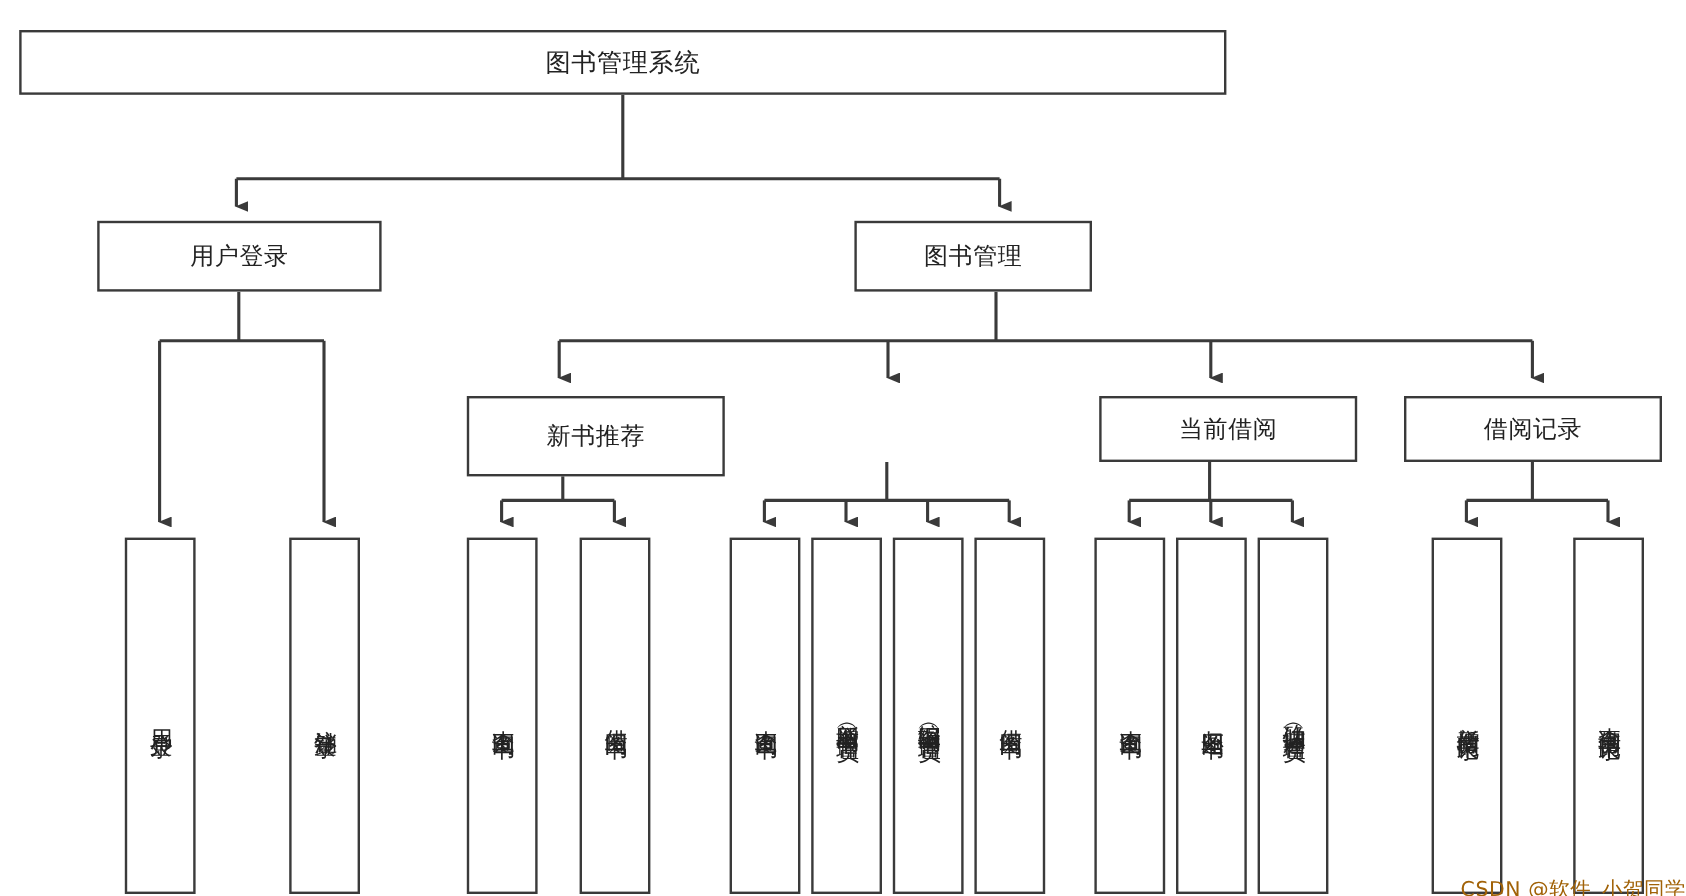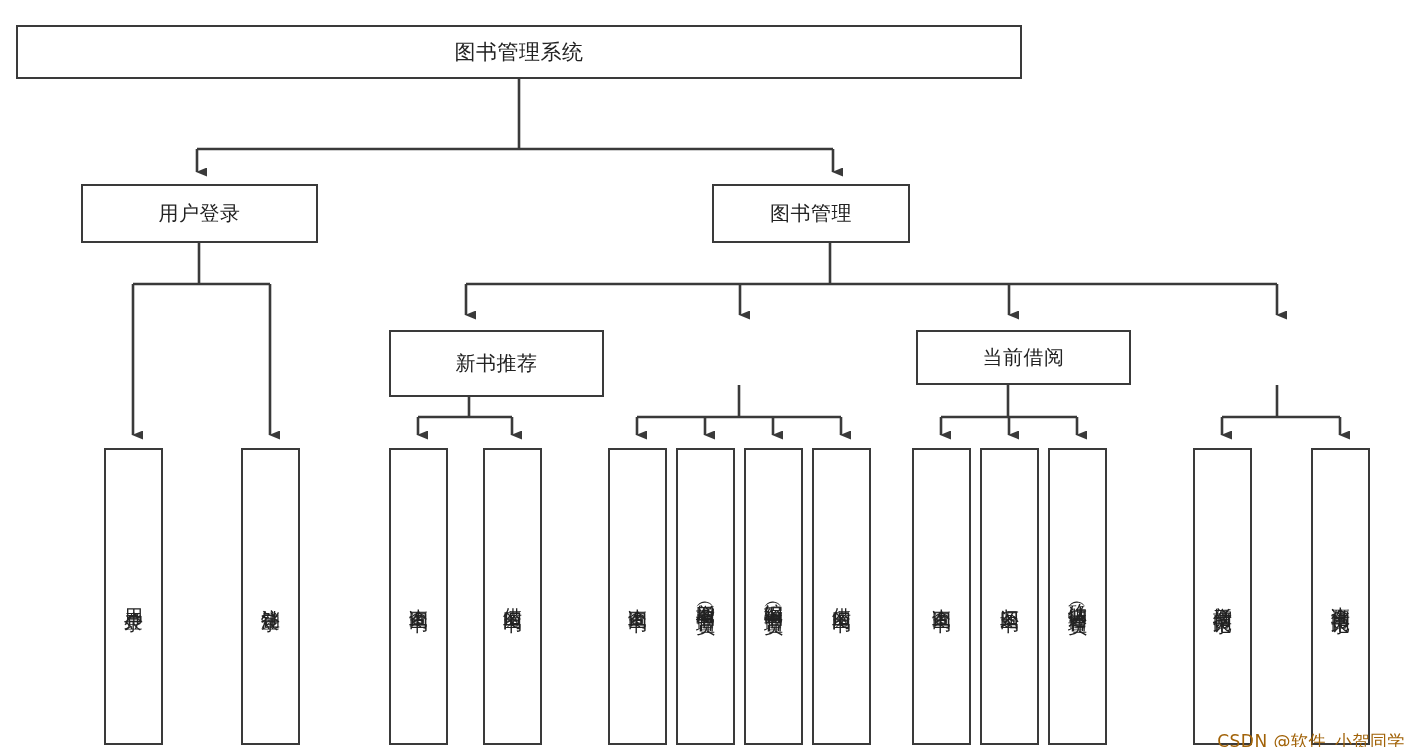--- a/index.html
+++ b/index.html
@@ -112,20 +112,23 @@
   <div class="box" style="left:712px;top:172px;width:198px;height:59px;">
     <span class="box-label">图书管理</span>
   </div>
 
   <div class="box" style="left:362px;top:318px;width:215px;height:67px;margin-left:27px;">
     <span class="box-label">新书推荐</span>
   </div>
   <div class="box" style="left:901px;top:318px;width:215px;height:55px;margin-left:15px;">
     <span class="box-label">当前借阅</span>
   </div>
+  <div class="box" style="left:1170px;top:318px;width:215px;height:55px;">
+    <span class="box-label">借阅记录</span>
+  </div>
 
   <div class="box vertical" style="left:104px;top:436px;width:59px;height:297px;">
     <span class="box-label">用户登录</span>
   </div>
   <div class="box vertical" style="left:241px;top:436px;width:59px;height:297px;">
     <span class="box-label">注销登录</span>
   </div>
 
   <div class="box vertical" style="left:389px;top:436px;width:59px;height:297px;">
     <span class="box-label">查询图书</span>

